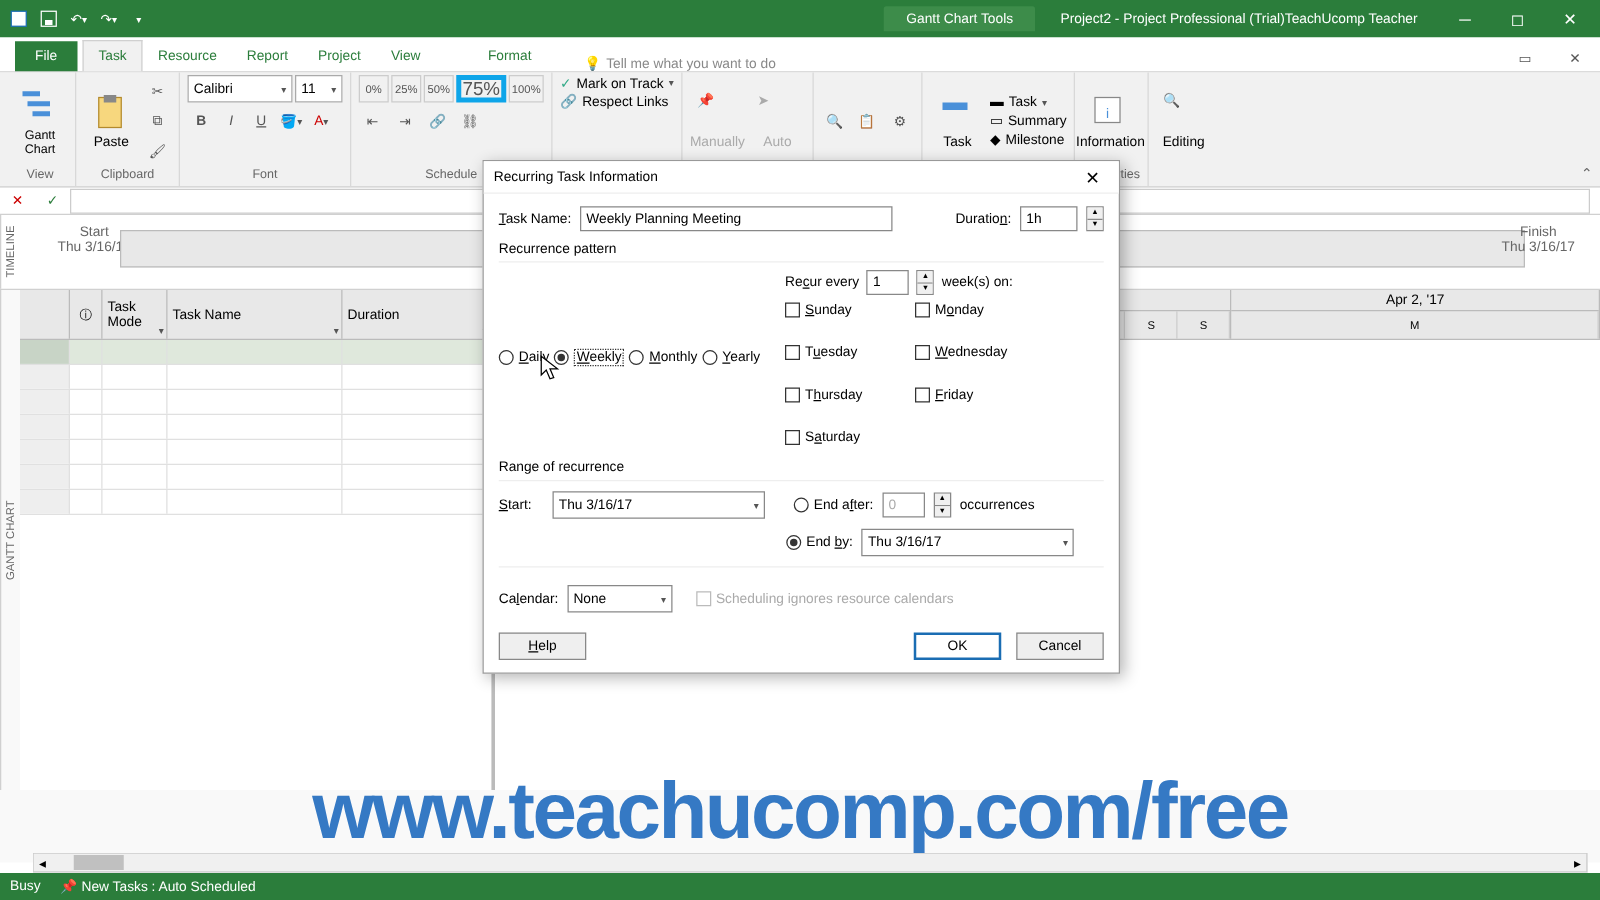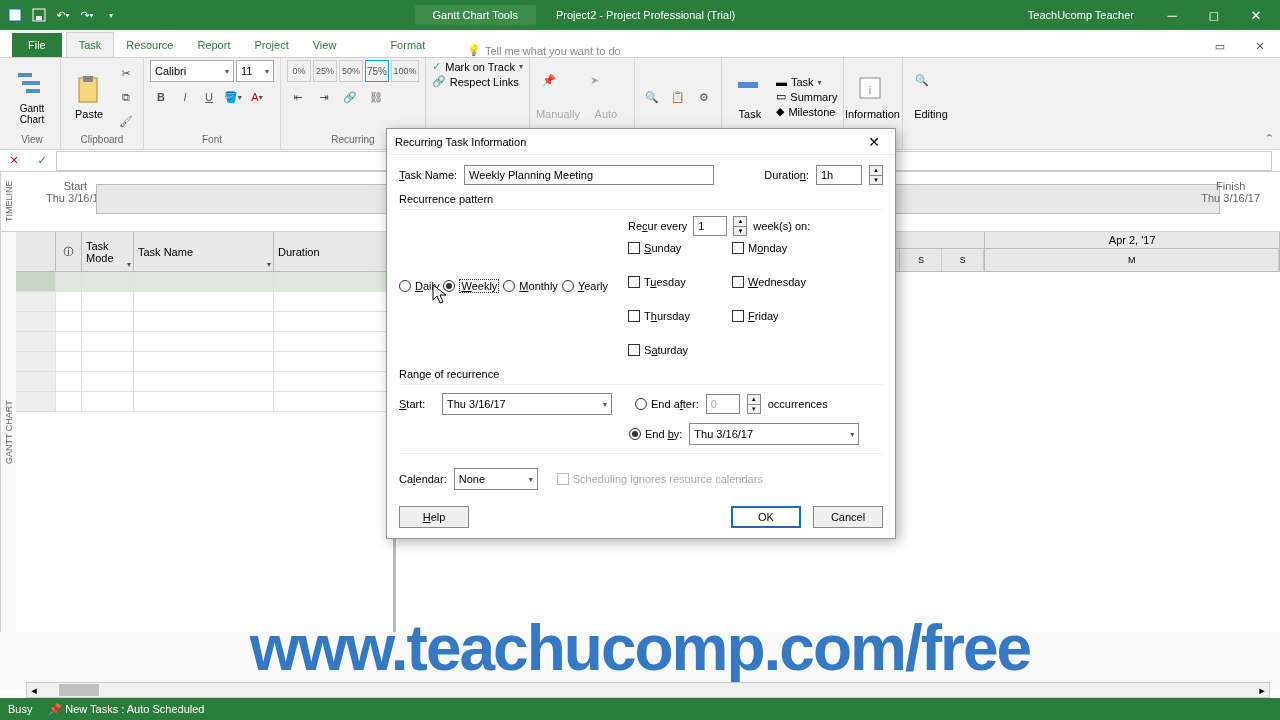--- a/index.html
+++ b/index.html
@@ -1,20 +1,20 @@
 <!DOCTYPE html>
 <html><head>
 <meta charset="utf-8">
 <style>
 *{box-sizing:border-box;margin:0;padding:0;font-family:"Segoe UI",Tahoma,sans-serif;font-size:11px;user-select:none}
 body{background:#fff;width:1280px;height:720px;overflow:hidden;position:relative}
 .titlebar{height:30px;background:linear-gradient(#2b7d3b,#2b7d3b);display:flex;align-items:center;color:#fff;padding:0 4px}
 .qat{display:flex;gap:2px;align-items:center}
 .qat-btn{width:22px;height:22px;display:flex;align-items:center;justify-content:center;color:#fff}
-.title-center{flex:1;display:flex;justify-content:center;align-items:center;gap:20px}
+.title-center{flex:1;display:flex;justify-content:flex-end;align-items:center;gap:20px}
 .gc-tools{background:#3d8c4a;padding:4px 18px;border-radius:2px 2px 0 0}
 .title-right{display:flex;align-items:center;gap:8px}
 .win-btns{display:flex;gap:2px;margin-left:10px}
 .win-btn{width:40px;height:22px;display:flex;align-items:center;justify-content:center;color:#fff;font-size:13px}
 .ribbon-tabs{height:28px;background:#fff;display:flex;align-items:flex-end;padding-left:12px;border-bottom:1px solid #d0d0d0}
 .ribbon-tabs .tab{padding:6px 12px;color:#2b7d3b;cursor:pointer}
 .ribbon-tabs .tab.active{background:#f1f1f1;border:1px solid #d0d0d0;border-bottom:none}
 .ribbon-tabs .file{background:#2b7d3b;color:#fff;padding:6px 16px;margin-right:4px}
 .ribbon-tabs .format{margin-left:30px}
 .ribbon-tabs .tellme{color:#888;display:flex;align-items:center;gap:4px;margin-left:30px}
@@ -198,31 +198,31 @@
       </div>
     </div>
     <div class="rgroup-label">Font</div>
   </div>
   <div class="rgroup">
     <div class="rgroup-content" style="flex-direction:column;align-items:flex-start;gap:4px">
       <div style="display:flex;gap:2px">
         <div class="sm-btn" style="font-size:9px;width:24px;border:1px solid #ccc">0%</div>
         <div class="sm-btn" style="font-size:9px;width:24px;border:1px solid #ccc">25%</div>
         <div class="sm-btn" style="font-size:9px;width:24px;border:1px solid #ccc">50%</div>
-        <div class="sm-btn" style="font-size:10px;width:24px;border:1px solid #0ea5e9">75%</div>
+        <div class="sm-btn" style="font-size:15px;width:40px;border:4px solid #0ea5e9">75%</div>
         <div class="sm-btn" style="font-size:9px;width:28px;border:1px solid #ccc">100%</div>
       </div>
       <div style="display:flex;gap:4px">
         <div class="sm-btn">⇤</div>
         <div class="sm-btn">⇥</div>
         <div class="sm-btn">🔗</div>
         <div class="sm-btn">⛓</div>
       </div>
     </div>
-    <div class="rgroup-label">Recurring</div>
+    <div class="rgroup-label">Schedule</div>
   </div>
   <div class="rgroup">
     <div class="rgroup-content" style="flex-direction:column;align-items:flex-start;gap:2px">
       <div style="display:flex;align-items:center;gap:4px">
           <span style="color:#3a8;">✓</span>
           <span>Mark on Track</span>
           <span class="dropdown-arrow">▾</span>
         </div>
       <div style="display:flex;align-items:center;gap:4px">
           <span>🔗</span>

